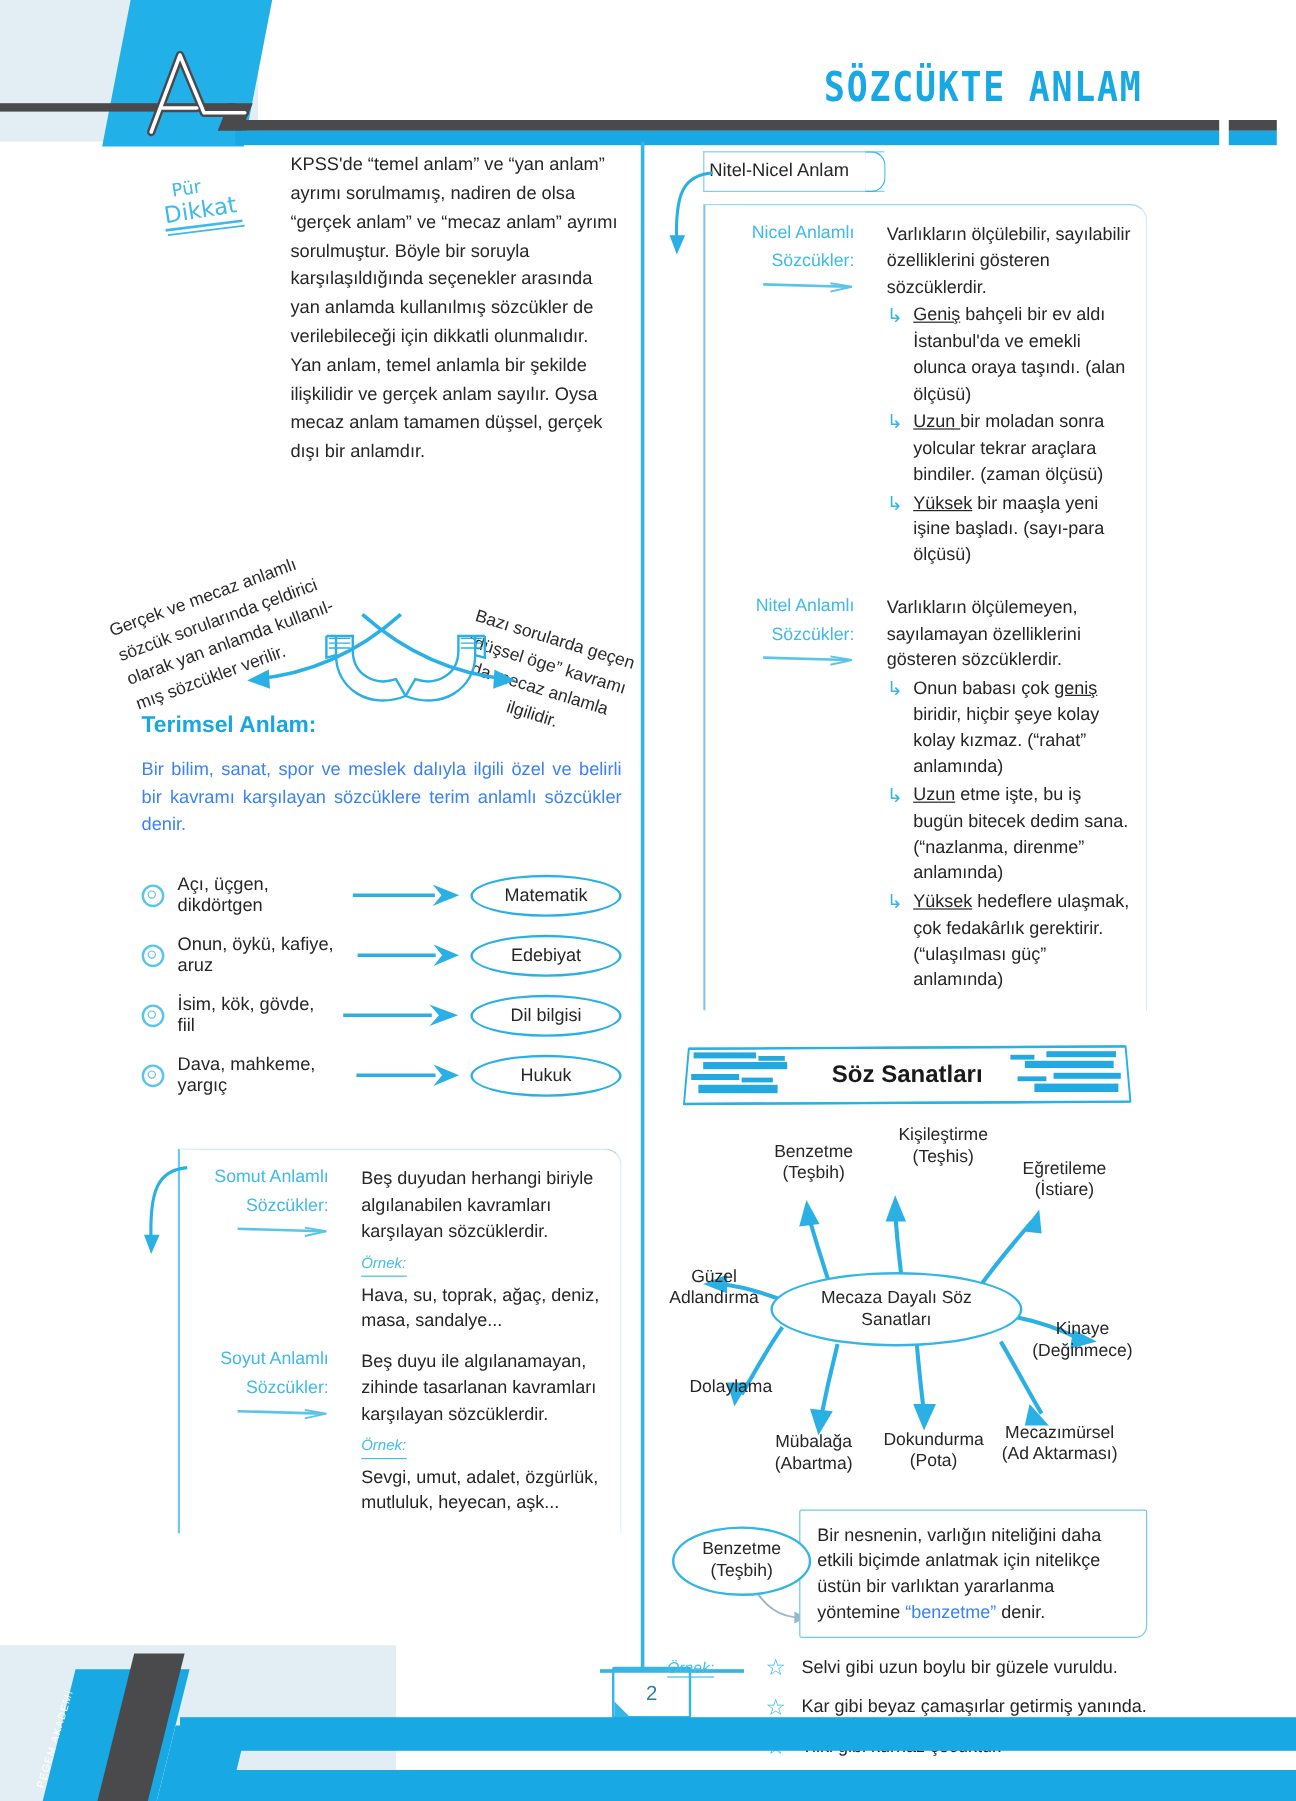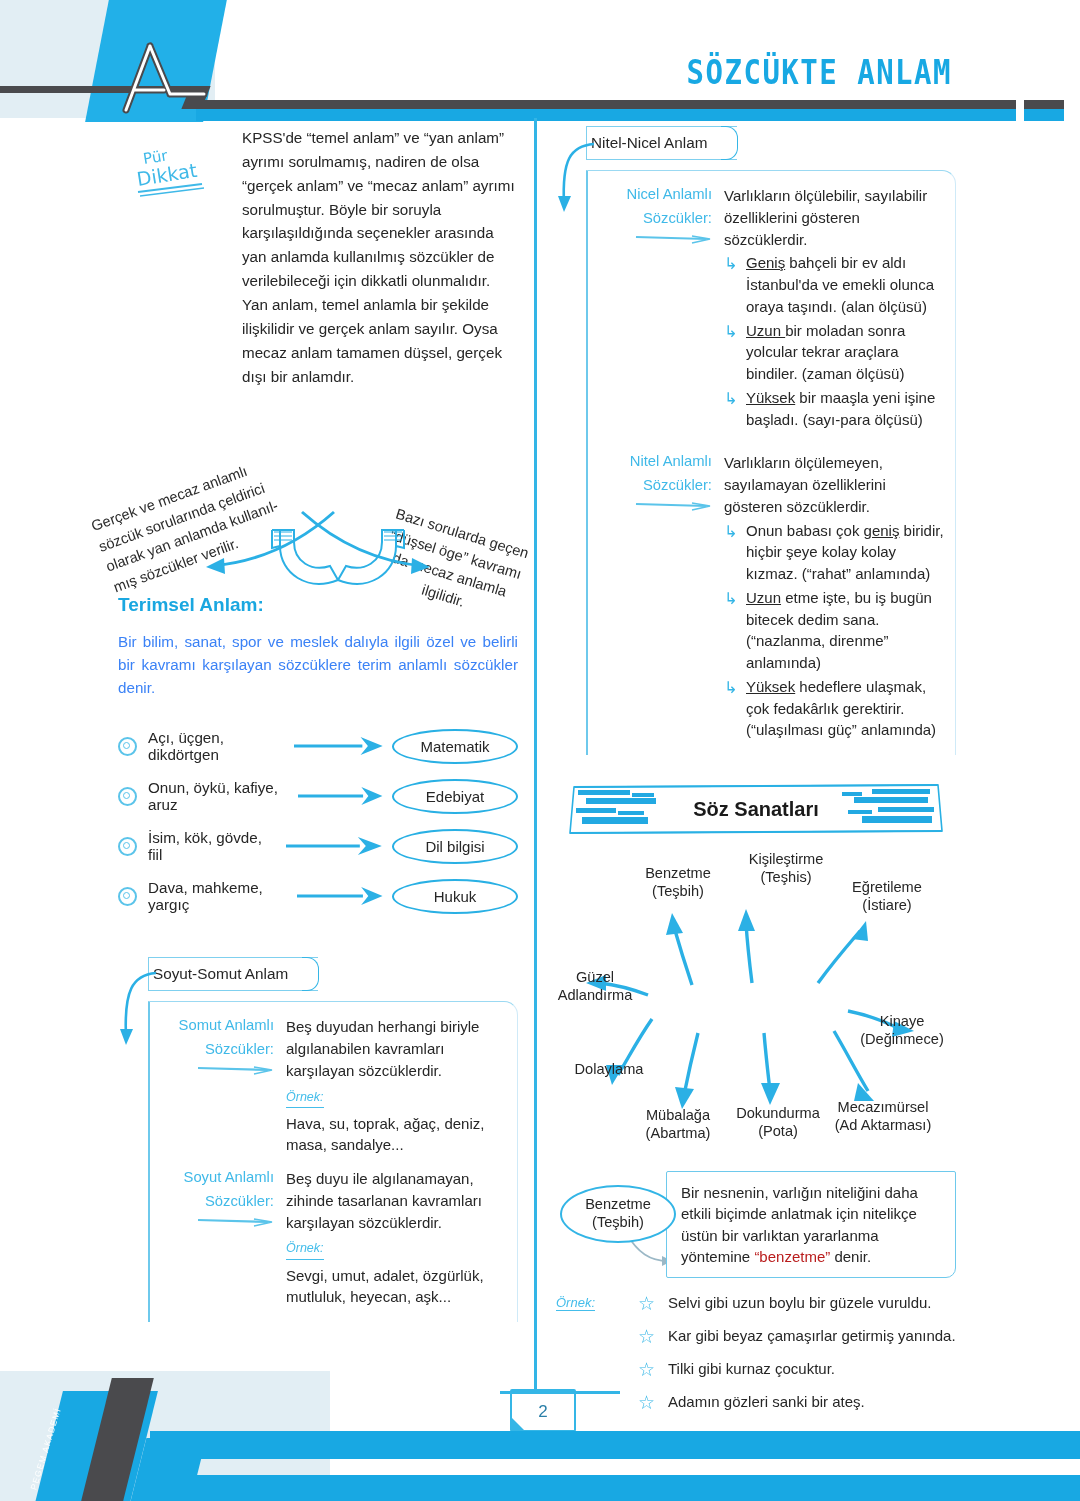--- a/index.html
+++ b/index.html
@@ -102,21 +102,21 @@
     padding:7px 30px 7px 4px;font-size:15.3px;background:#fff;position:relative;
   }
   .brkt-head::after{
     content:"";position:absolute;right:-1px;top:-1px;bottom:-1px;width:16px;
     border:1.6px solid #35b6e6;border-left:none;border-radius:0 12px 12px 0;
   }
   .brkt-box{
     border-left:2.2px solid #6ec9ec;border-top:1.4px solid #9bd9f2;border-right:1.4px solid #cfeaf8;
     border-radius:0 14px 0 0;padding:14px 10px 14px 16px;margin-top:10px;
   }
-  .def-row{display:flex;margin-bottom:12px;}
+  .def-row{display:flex;margin-bottom:12px;gap:15px;}
   .def-key{
     flex:0 0 108px;color:#3fb9e8;font-size:14.8px;line-height:1.35;text-align:right;
     padding-right:12px;
   }
   .def-key .ul{display:block;margin-top:4px;}
   .def-val{flex:1 1 auto;font-size:15px;line-height:1.45;}
   .ornek{color:#44bdea;font-size:12.5px;font-style:italic;display:inline-block;
     border-bottom:1.6px solid #44bdea;padding-bottom:1px;margin:6px 0 5px 0;}
 
   
@@ -147,21 +147,21 @@
     position:absolute;left:4px;top:18px;width:112px;height:54px;
     border:2.2px solid #33b5e6;border-radius:50%;display:flex;align-items:center;
     justify-content:center;text-align:center;font-size:14.6px;line-height:1.22;
     background:#fff;z-index:2;white-space:pre-line;
   }
   .bz-box{
     position:absolute;left:110px;top:4px;right:0;
     border:1.8px solid #6ec9ec;border-radius:2px 2px 10px 2px;
     padding:10px 14px;font-size:15px;line-height:1.42;background:#fff;
   }
-  .hl{color:#b91c1c;}
+  .hl{color:#3b82f6;}
 
   
   .ex-wrap{position:relative;margin-top:18px;}
   .ex-lbl{position:absolute;left:0;top:2px;color:#44bdea;font-size:13px;font-style:italic;
     border-bottom:1.6px solid #44bdea;}
   .ex-list{margin-left:82px;}
   .ex-row{display:flex;margin-bottom:11px;}
   .ex-star{flex:0 0 auto;width:30px;color:#35b6e6;font-size:19px;line-height:1.15;}
   .ex-tx{flex:1 1 auto;font-size:15px;line-height:1.38;text-align:justify;}
   svg{display:block;overflow:visible;}
@@ -288,23 +288,20 @@
               <path d="M72 0 L96 9 L72 18 L80 9 Z" fill="#2bb0e5"></path>
             </svg>
           </span>
           <span class="terim-pill">Hukuk</span>
         </div>
 
       </div>
     </div>
 
     <div style="margin-top:36px;position:relative;">
-      <div style="margin-left:30px;">
-        <span class="brkt-head">Soyut-Somut Anlam</span>
-      </div>
       <svg style="position:absolute;left:0px;top:12px;width:42px;height:82px;" viewBox="0 0 42 82">
         <path d="M38 4 C14 6 6 22 8 68" stroke="#2bb0e5" stroke-width="2.6" fill="none"></path>
         <path d="M2 60 L8 76 L15 60 Z" fill="#2bb0e5"></path>
       </svg>
 
       <div class="brkt-box" style="margin-left:30px;">
 
         <div class="def-row">
           <div class="def-key">
             <span>Somut Anlamlı</span>
@@ -459,20 +456,22 @@
           <path d="M296 96 L310 78 L312 98 Z"></path>
           <path d="M338 178 L358 188 L336 194 Z"></path>
           <path d="M302 240 L318 258 L298 258 Z"></path>
           <path d="M205 240 L214 262 L224 240 Z"></path>
           <path d="M119 244 L126 266 L138 246 Z"></path>
           <path d="M68 222 L56 242 L50 222 Z"></path>
           <path d="M50 132 L30 140 L50 148 Z"></path>
         </g>
       </svg>
 
+      <div class="mm-c" style="white-space:pre-line;">Mecaza Dayalı Söz
+Sanatları</div>
 
       <div class="mm-n" style="left:62px;top:22px;width:120px;">Benzetme
 (Teşbih)</div>
       <div class="mm-n" style="left:170px;top:8px;width:120px;">Kişileştirme
 (Teşhis)</div>
       <div class="mm-n" style="left:266px;top:36px;width:130px;">Eğretileme
 (İstiare)</div>
       <div class="mm-n" style="left:290px;top:170px;width:112px;">Kinaye
 (Değinmece)</div>
       <div class="mm-n" style="left:254px;top:256px;width:146px;">Mecazımürsel

